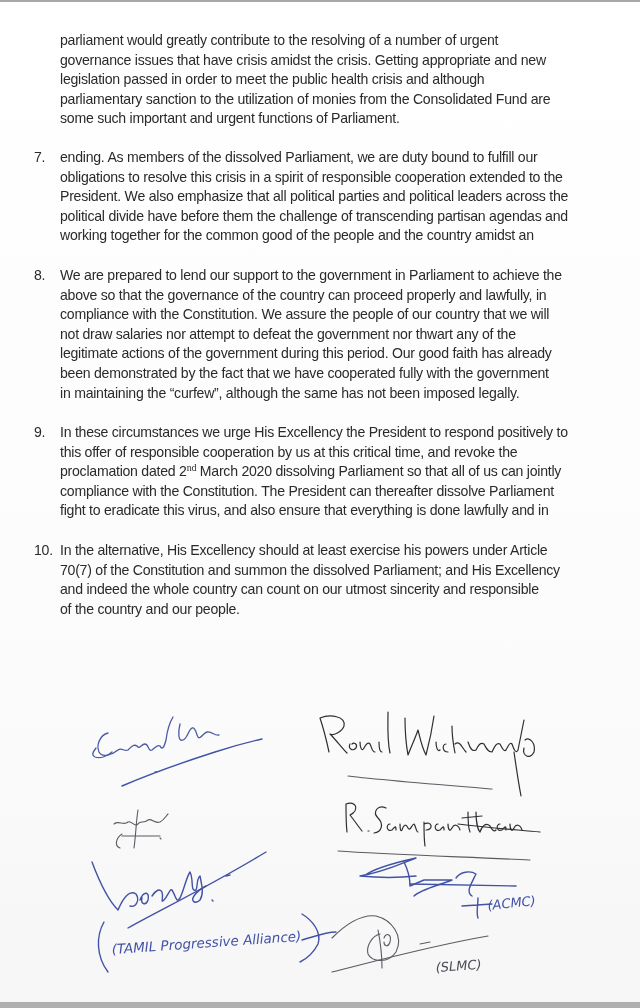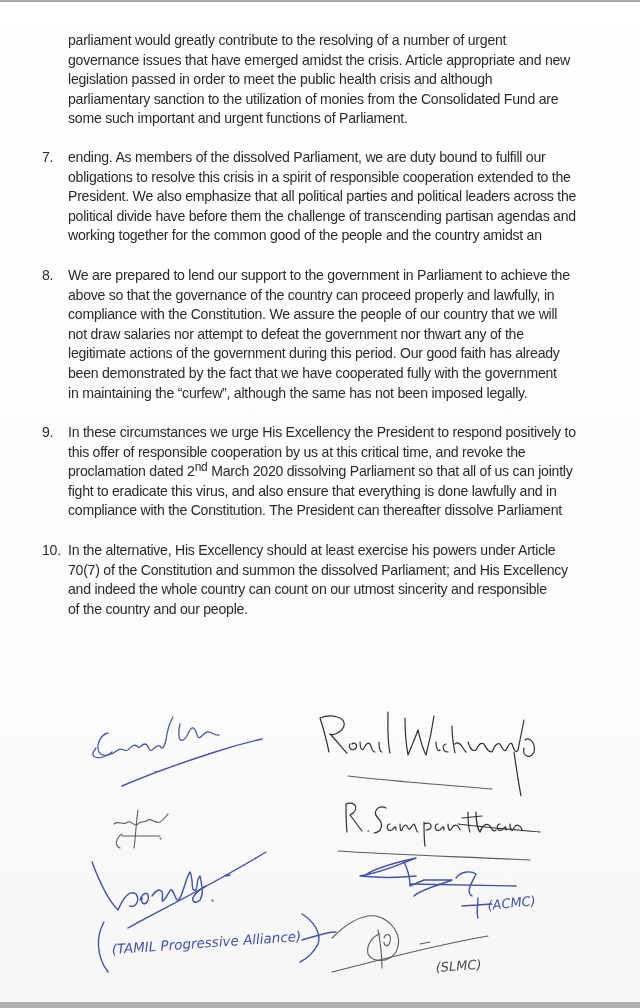--- a/index.html
+++ b/index.html
@@ -12,43 +12,43 @@
     .bottom-edge { position: absolute; left: 0; bottom: 0; width: 640px; height: 6px; background: #b0b0b0; }
     .page {
       position: absolute; left: 0; top: 0; width: 640px; height: 1002px;
       background: linear-gradient(180deg, #ffffff 0%, #fbfbfb 70%, #f6f6f7 100%);
     }
     .doc-text {
       position: absolute; left: 0; top: 31px; width: 640px;
       color: #2a2a2a; font-size: 14.1px; line-height: 19.6px;
       letter-spacing: -0.25px;
     }
-    .para { position: relative; padding-left: 52px; padding-right: 28px; margin: 0 0 20px 16px; }
+    .para { position: relative; padding-left: 52px; padding-right: 28px; margin: 0 0 20px 8px; }
     .para .num { position: absolute; left: 26px; top: 0; }
     .para.cont { margin-bottom: 19px; }
     .line { display: block; white-space: nowrap; }
-    sup { font-size: 12px; line-height: 0; vertical-align: 5px; }
+    sup { font-size: 10px; line-height: 0; vertical-align: 5px; font-family: Liberation Serif, serif; }
     .signatures { position: absolute; left: 0; top: 700px; width: 640px; height: 300px; }
     .signatures svg { position: absolute; left: 0; top: 0; width: 640px; height: 300px; }
     .ink-blue { stroke: #4a5aa8; fill: none; stroke-width: 1.3; stroke-linecap: round; stroke-linejoin: round; }
     .ink-blue2 { stroke: #4252a6; fill: none; stroke-width: 1.4; stroke-linecap: round; stroke-linejoin: round; }
     .ink-black { stroke: #2f2f33; fill: none; stroke-width: 1.2; stroke-linecap: round; stroke-linejoin: round; }
     .ink-grey { stroke: #5a5a62; fill: none; stroke-width: 1.1; stroke-linecap: round; stroke-linejoin: round; }
     .hand { font-family: "DejaVu Sans", sans-serif; font-style: italic; }
   </style>
 </head>
 <body>
 
 <div class="page"></div>
 <div class="top-edge"></div>
 
 <div class="doc-text">
   <div class="para cont">
     <span class="line">parliament would greatly contribute to the resolving of a number of urgent</span>
-    <span class="line">governance issues that have emerged amidst the crisis. Article appropriate and new</span>
+    <span class="line">governance issues that have crisis amidst the crisis. Getting appropriate and new</span>
     <span class="line">legislation passed in order to meet the public health crisis and although</span>
     <span class="line">parliamentary sanction to the utilization of monies from the Consolidated Fund are</span>
     <span class="line">some such important and urgent functions of Parliament.</span>
   </div>
 
   <div class="para">
     <span class="num">7.</span>
     <span class="line">ending. As members of the dissolved Parliament, we are duty bound to fulfill our</span>
     <span class="line">obligations to resolve this crisis in a spirit of responsible cooperation extended to the</span>
     <span class="line">President. We also emphasize that all political parties and political leaders across the</span>
@@ -65,22 +65,22 @@
     <span class="line">legitimate actions of the government during this period. Our good faith has already</span>
     <span class="line">been demonstrated by the fact that we have cooperated fully with the government</span>
     <span class="line">in maintaining the “curfew”, although the same has not been imposed legally.</span>
   </div>
 
   <div class="para">
     <span class="num">9.</span>
     <span class="line">In these circumstances we urge His Excellency the President to respond positively to</span>
     <span class="line">this offer of responsible cooperation by us at this critical time, and revoke the</span>
     <span class="line"><span>proclamation dated 2</span><sup>nd</sup><span> March 2020 dissolving Parliament so that all of us can jointly</span></span>
+    <span class="line">compliance with the Constitution. The President can thereafter dissolve Parliament</span>
     <span class="line">fight to eradicate this virus, and also ensure that everything is done lawfully and in</span>
-    <span class="line">compliance with the Constitution. The President can thereafter dissolve Parliament</span>
   </div>
 
   <div class="para">
     <span class="num">10.</span>
     <span class="line">In the alternative, His Excellency should at least exercise his powers under Article</span>
     <span class="line">70(7) of the Constitution and summon the dissolved Parliament; and His Excellency</span>
     <span class="line">and indeed the whole country can count on our utmost sincerity and responsible</span>
     <span class="line">of the country and our people.</span>
   </div>
 </div>

